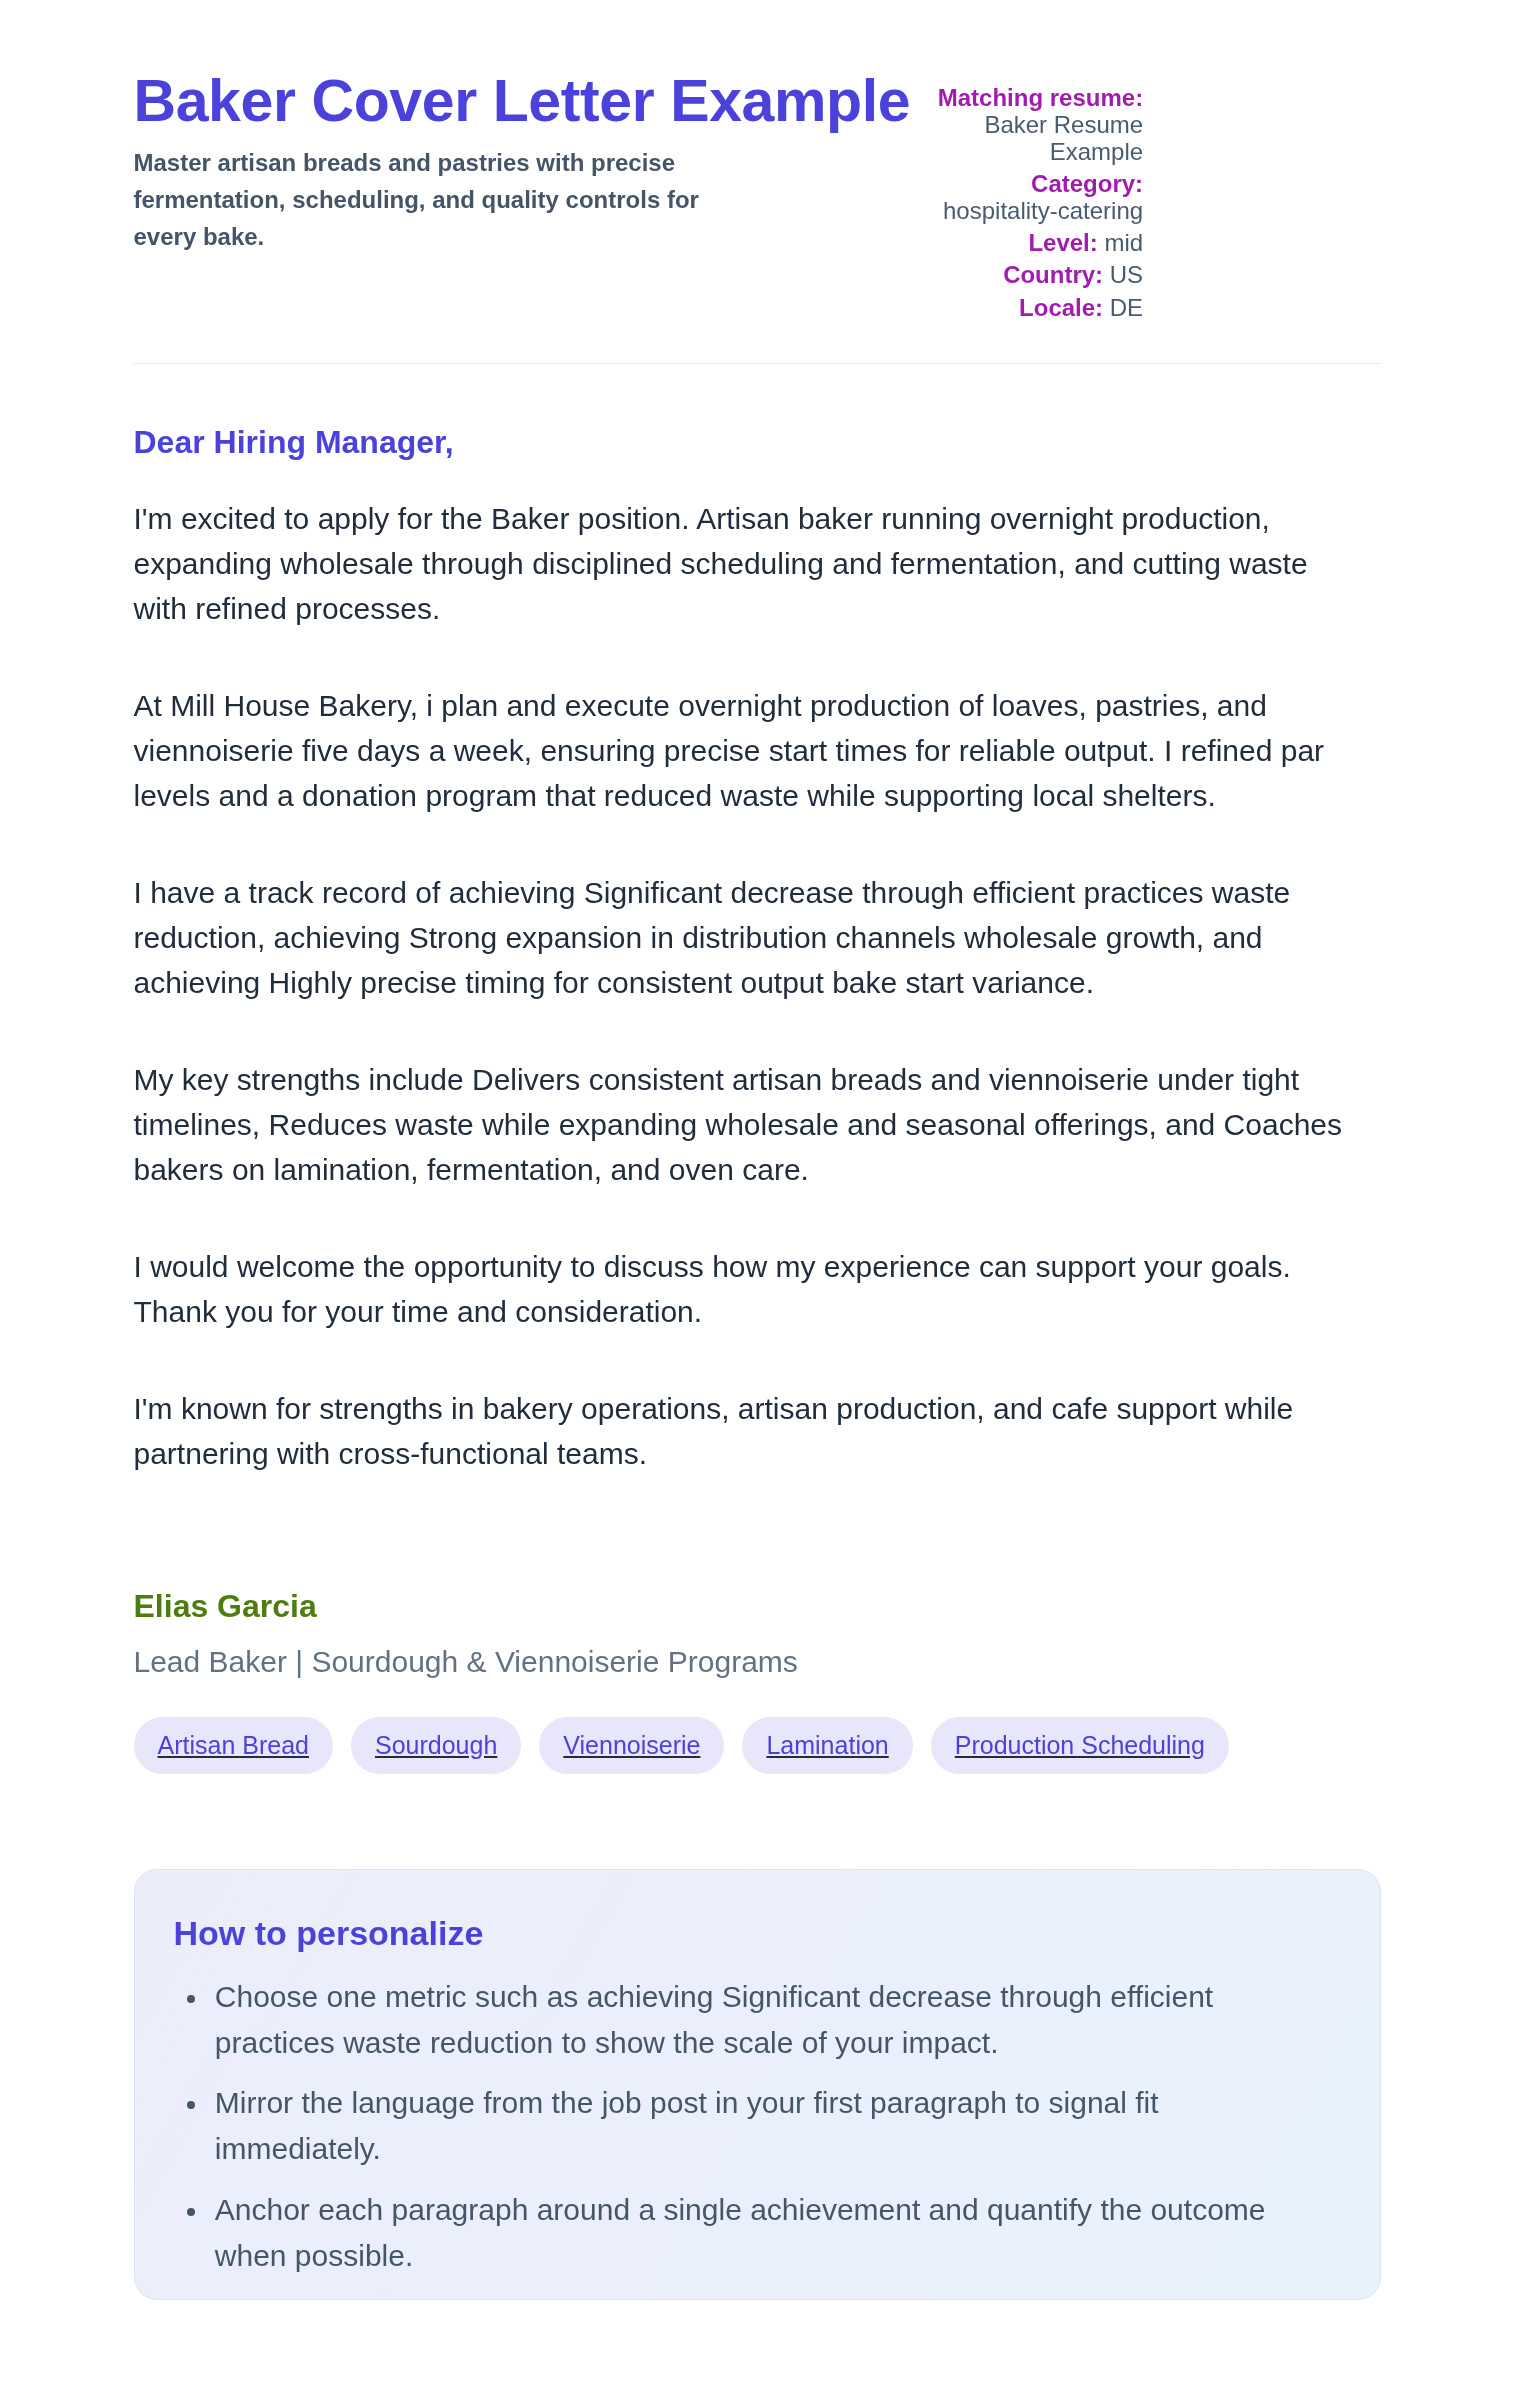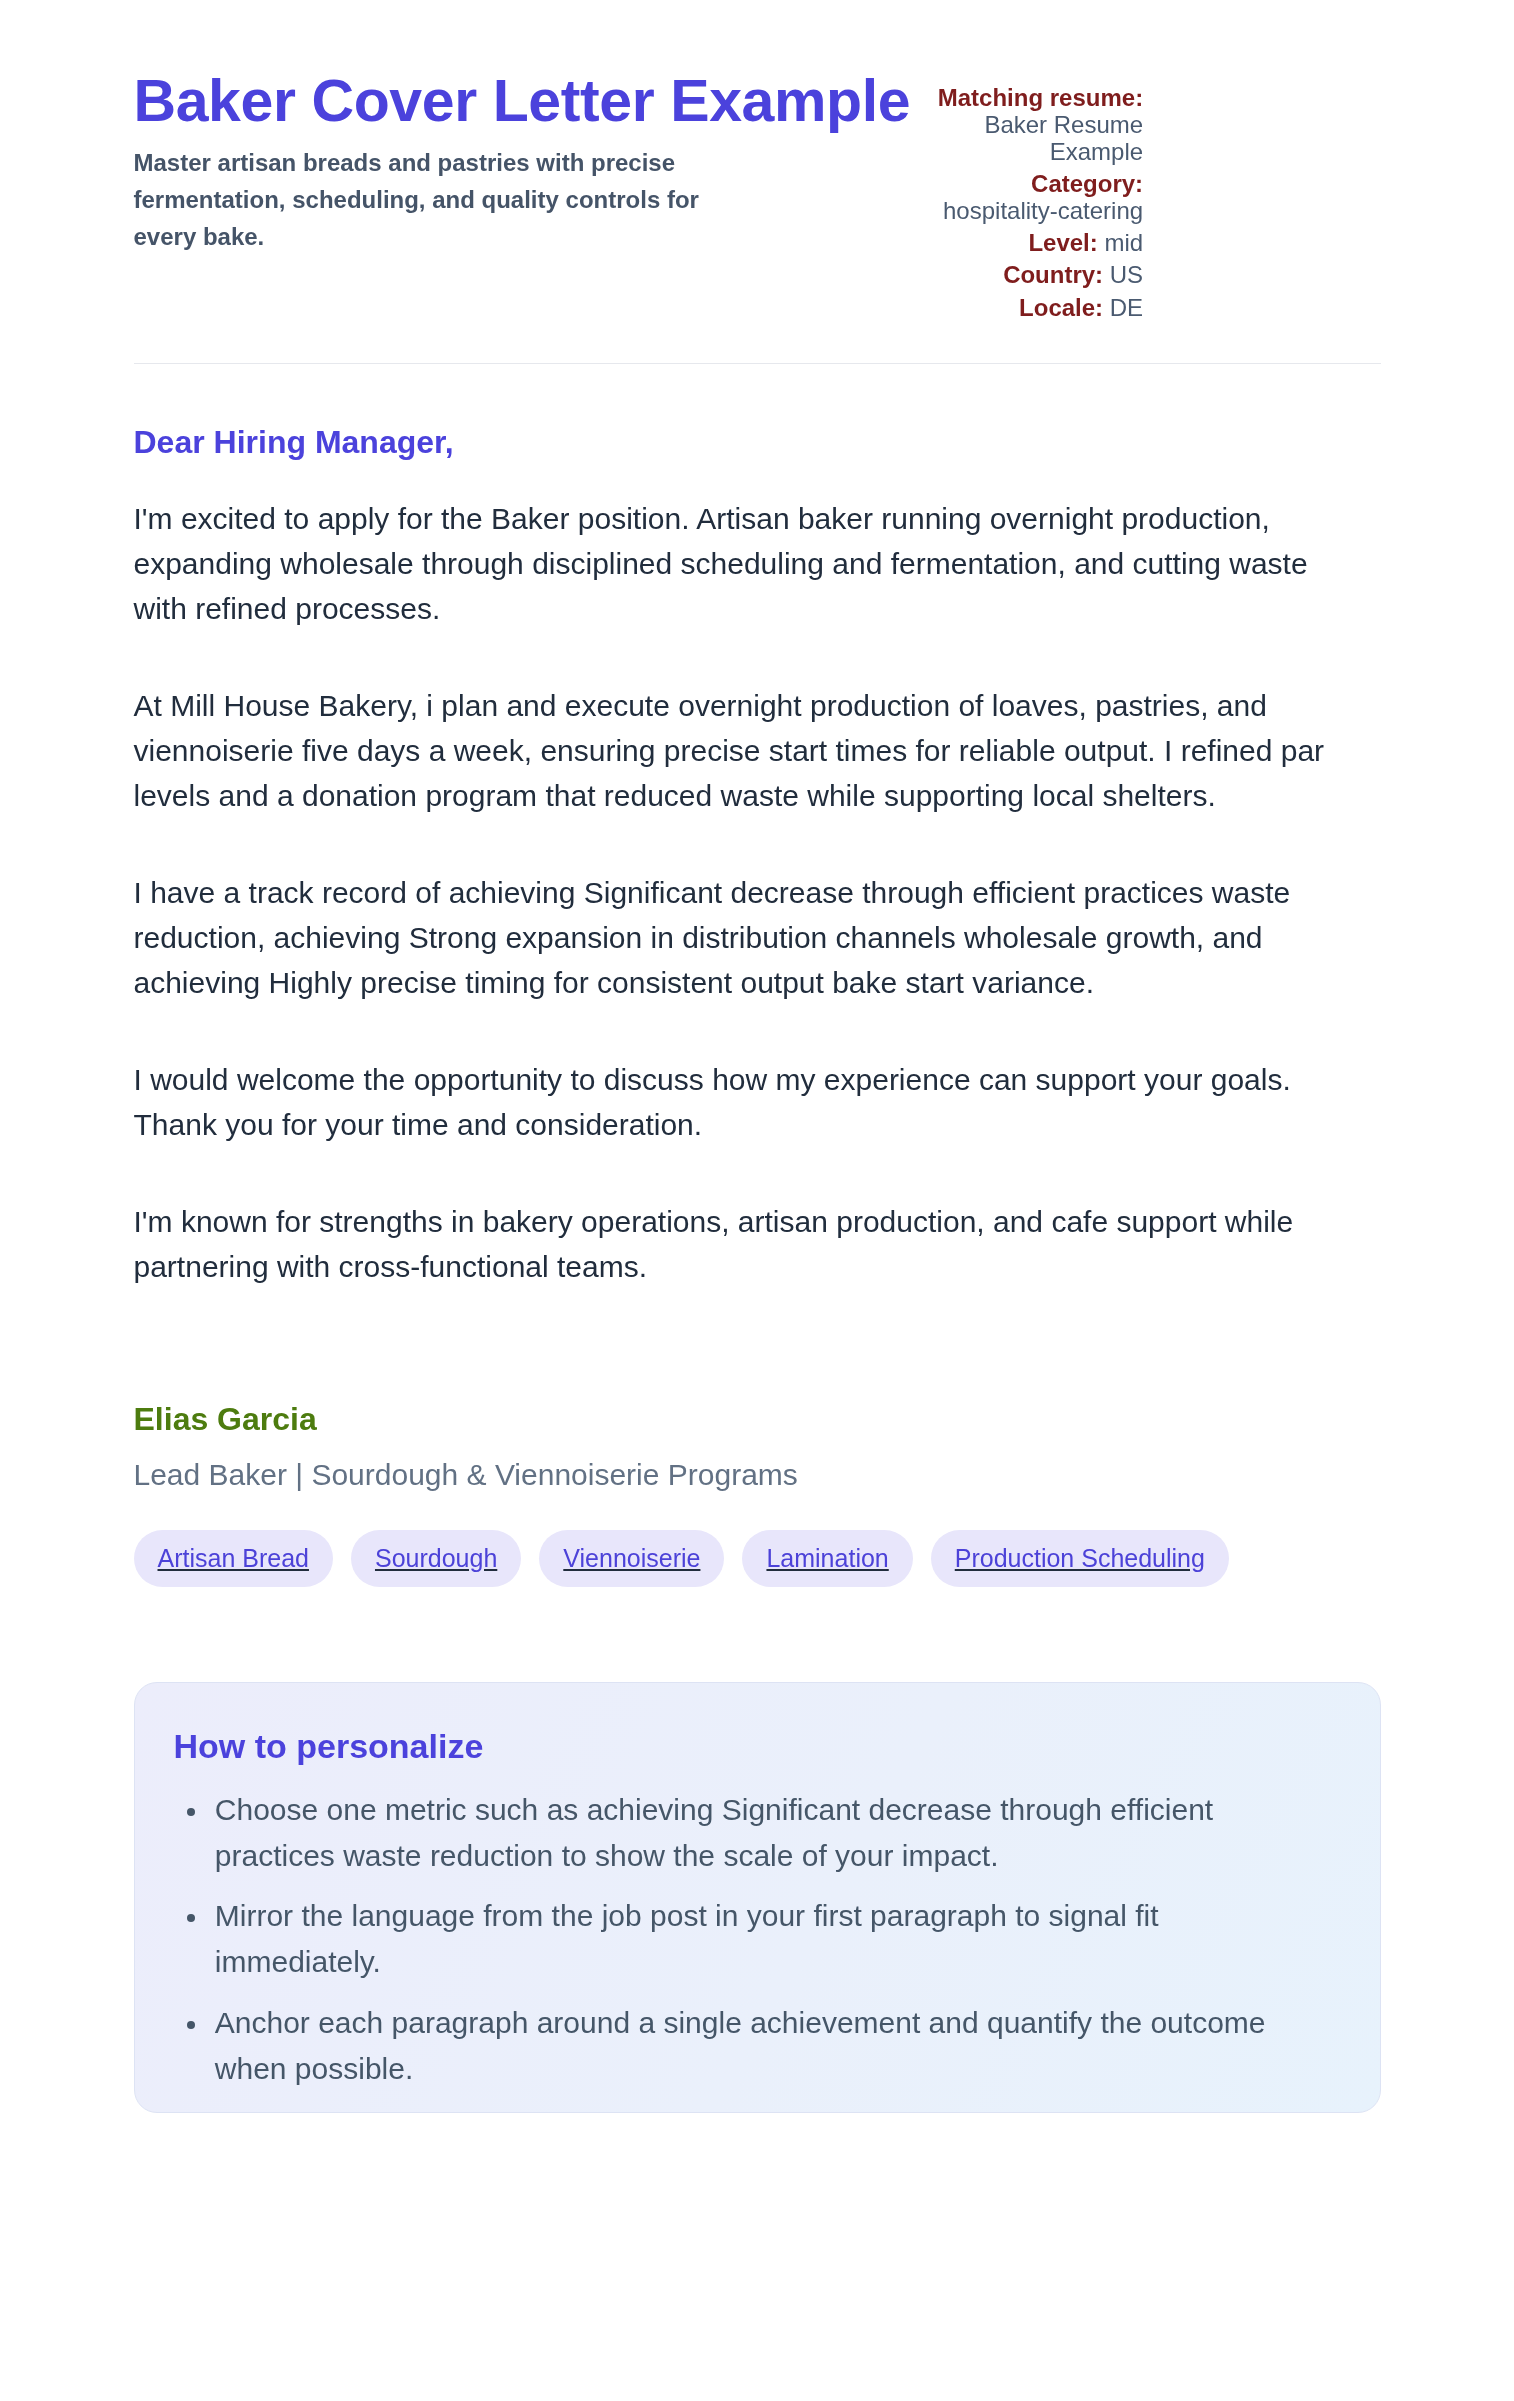--- a/index.html
+++ b/index.html
@@ -45,21 +45,21 @@
   .meta {
     width: 233px;
     margin-top: 12.5px;
     text-align: right;
     font-size: 24px;
     line-height: 27px;
     color: #4a5a70;
     flex-shrink: 0;
   }
   .meta-item { margin-bottom: 5.3px; }
-  .m-label { font-weight: 700; color: #7f1d1d; }
+  .m-label { font-weight: 700; color: #a21caf; }
   
   .divider {
     margin-top: 37px;
     border-top: 1.8px solid #e6e8ed;
     width: 100%;
   }
   
   .salutation {
     margin-top: 59px;
     font-size: 32px;
@@ -164,20 +164,23 @@
       <div class="salutation">Dear Hiring Manager,</div>
       <p class="para">I'm excited to apply for the Baker position. Artisan baker running overnight production,
 expanding wholesale through disciplined scheduling and fermentation, and cutting waste
 with refined processes.</p>
       <p class="para">At Mill House Bakery, i plan and execute overnight production of loaves, pastries, and
 viennoiserie five days a week, ensuring precise start times for reliable output. I refined par
 levels and a donation program that reduced waste while supporting local shelters.</p>
       <p class="para">I have a track record of achieving Significant decrease through efficient practices waste
 reduction, achieving Strong expansion in distribution channels wholesale growth, and
 achieving Highly precise timing for consistent output bake start variance.</p>
+      <p class="para">My key strengths include Delivers consistent artisan breads and viennoiserie under tight
+timelines, Reduces waste while expanding wholesale and seasonal offerings, and Coaches
+bakers on lamination, fermentation, and oven care.</p>
       <p class="para">I would welcome the opportunity to discuss how my experience can support your goals.
 Thank you for your time and consideration.</p>
       <p class="para">I'm known for strengths in bakery operations, artisan production, and cafe support while
 partnering with cross-functional teams.</p>
 
       <div class="sig-name">Elias Garcia</div>
       <div class="sig-title">Lead Baker | Sourdough &amp; Viennoiserie Programs</div>
     </div>
 
     <div class="tags">

